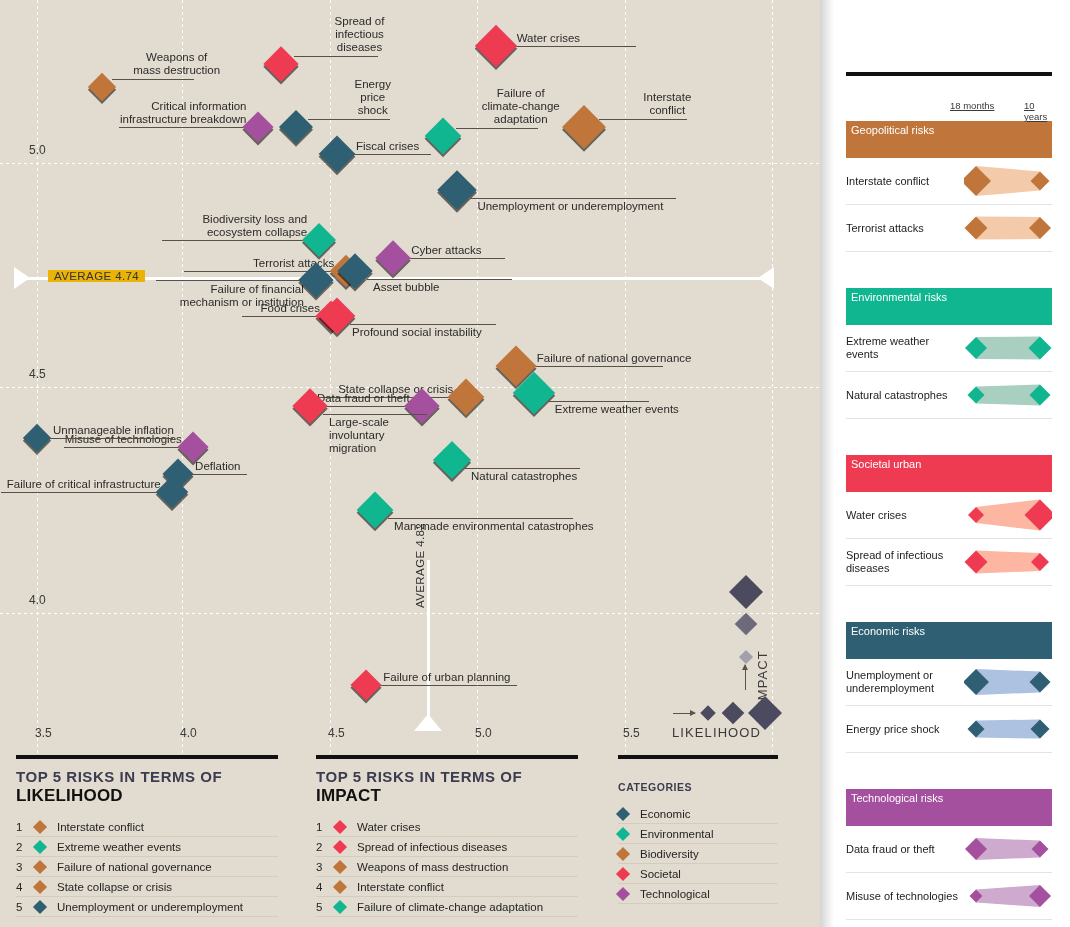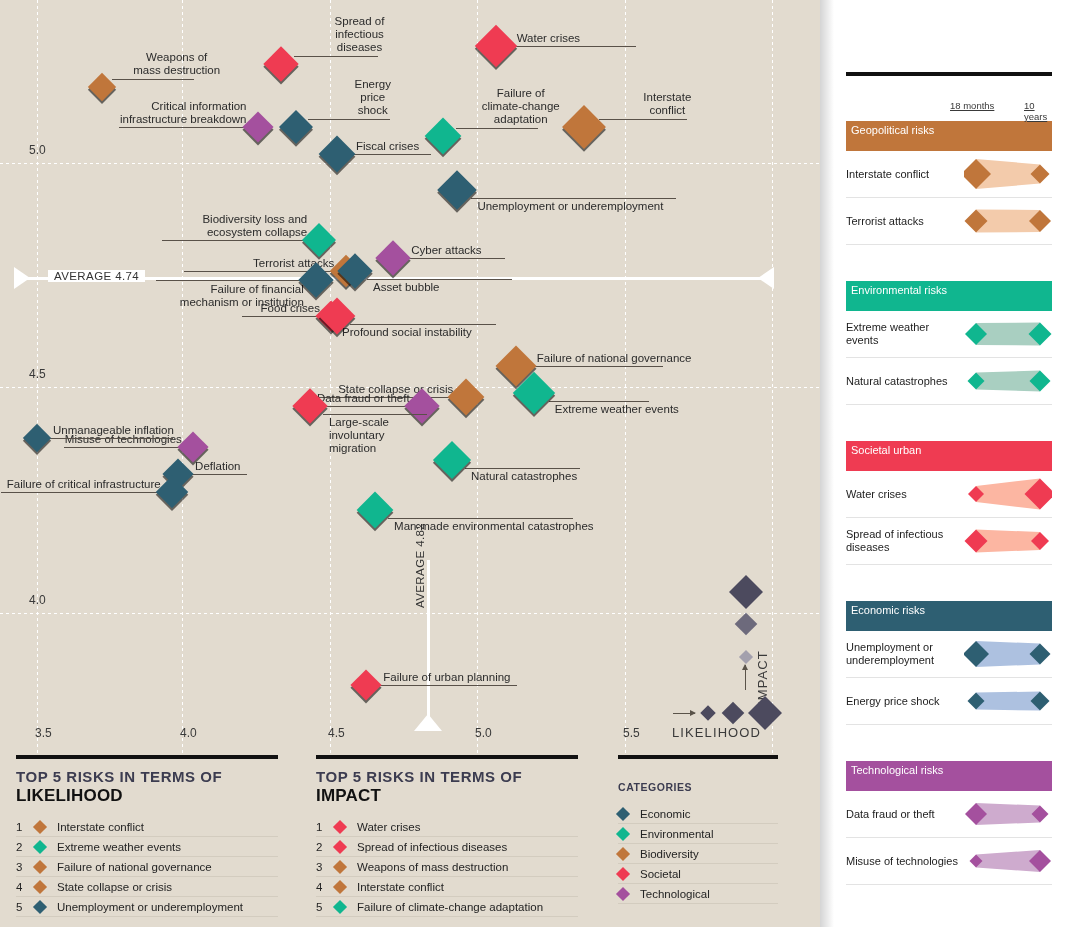--- a/index.html
+++ b/index.html
@@ -80,21 +80,21 @@
   
   #right{position:absolute;left:820px;top:0;width:250px;height:927px;background:#fff;}
   #rshadow{position:absolute;left:820px;top:0;width:14px;height:927px;
     background:linear-gradient(to right,rgba(0,0,0,.17),rgba(0,0,0,0));}
   #rinner{position:absolute;left:26px;top:0;width:206px;}
   #rinner .rule{height:4px;background:#111;margin-top:72px;}
   #rinner h1{font-size:16px;font-weight:bold;line-height:19px;letter-spacing:.1px;
     color:#111;margin:10px 0 0 0;}
   .colhead{position:relative;height:15px;margin-top:24px;font-size:9.5px;color:#3a3a3a;}
   .colhead span{position:absolute;top:0;text-decoration:underline;}
-  .catbar{height:30px;line-height:19px;color:#fff;font-size:11px;padding-left:5px;box-sizing:border-box;}
+  .catbar{height:37px;line-height:19px;color:#fff;font-size:11px;padding-left:5px;box-sizing:border-box;}
   .riskrow{position:relative;height:46px;border-bottom:1px solid #e3e3e3;}
   .riskname{position:absolute;left:0;top:50%;transform:translateY(-50%);
     font-size:11px;line-height:13px;color:#1d1d1d;width:118px;}
   .band{position:absolute;left:118px;top:0;width:88px;height:46px;}
   .gap{height:36px;}
 </style>
 </head>
 <body>
 
 <div id="root">
@@ -114,21 +114,21 @@
         <div class="axislabel" style="left:180px;top:726px;">4.0</div>
         <div class="axislabel" style="left:328px;top:726px;">4.5</div>
         <div class="axislabel" style="left:475px;top:726px;">5.0</div>
         <div class="axislabel" style="left:623px;top:726px;">5.5</div>
         <div class="axislabel" style="left:29px;top:143px;">5.0</div>
         <div class="axislabel" style="left:29px;top:367px;">4.5</div>
         <div class="axislabel" style="left:29px;top:593px;">4.0</div>
         <div class="avgline-h" style="left:18px;top:277px;width:754px;"></div>
         <div class="tri-left" style="left:14px;top:267px;"></div>
         <div class="tri-right" style="left:758px;top:267px;"></div>
-        <div class="avg-label" style="left:48px;top:270px;background:#ffffff;padding:0 6px;">AVERAGE 4.74</div>
+        <div class="avg-label" style="left:48px;top:270px;background:#eab308;padding:0 6px;">AVERAGE 4.74</div>
         <div class="avgline-v" style="left:427px;top:560px;height:170px;"></div>
         <div class="tri-up" style="left:414px;top:714px;"></div>
         <div class="avg-label-v" style="left:426px;top:600px;background:#e2dbcf;padding:0 4px;">AVERAGE 4.82</div>
         <div class="leader" style="left:111.68000000000006px;top:78.50000000000003px;width:82px;"></div>
         <div class="lbl" style="left:115.68000000000006px;width:122px;top:50.50000000000003px;text-align:center;">Weapons of
 mass destruction</div>
         <div class="dmk" style="left:101.68000000000006px;top:86.50000000000003px;width:20px;height:20px;background:#c0763b;"></div>
         <div class="leader" style="left:293.52px;top:56.000000000000114px;width:84px;"></div>
         <div class="lbl" style="left:297.52px;width:124px;top:15.000000000000114px;text-align:center;">Spread of
 infectious
@@ -175,21 +175,21 @@
         <div class="lbl" style="left:373.02000000000004px;width:185px;top:281.0000000000001px;">Asset bubble</div>
         <div class="dmk" style="left:354.52000000000004px;top:271.0000000000001px;width:25px;height:25px;background:#2e5f72;"></div>
         <div class="leader" style="left:155.80000000000007px;top:279.9999999999999px;width:148px;"></div>
         <div class="lbl r" style="left:151.80000000000007px;width:152px;top:282.9999999999999px;">Failure of financial
 mechanism or institution</div>
         <div class="dmk" style="left:316.30000000000007px;top:279.9999999999999px;width:25px;height:25px;background:#2e5f72;"></div>
         <div class="leader" style="left:242px;top:315.99999999999994px;width:78px;"></div>
         <div class="lbl r" style="left:238px;width:82px;top:301.99999999999994px;">Food crises</div>
         <div class="dmk" style="left:331px;top:315.99999999999994px;width:22px;height:22px;background:#ef3b52;"></div>
         <div class="leader" style="left:349.8799999999999px;top:323.99999999999994px;width:146px;"></div>
-        <div class="lbl" style="left:342px;width:186px;top:325.99999999999994px;">Profound social instability</div>
+        <div class="lbl" style="left:352px;width:186px;top:325.99999999999994px;">Profound social instability</div>
         <div class="dmk" style="left:336.8799999999999px;top:315.99999999999994px;width:26px;height:26px;background:#ef3b52;"></div>
         <div class="leader" style="left:530.72px;top:365.5000000000001px;width:132px;"></div>
         <div class="lbl" style="left:536.72px;width:172px;top:351.5000000000001px;">Failure of national governance</div>
         <div class="dmk" style="left:516.22px;top:365.5000000000001px;width:29px;height:29px;background:#c0763b;"></div>
         <div class="leader" style="left:313.24px;top:396.9999999999998px;width:140px;"></div>
         <div class="lbl r" style="left:309.24px;width:144px;top:382.9999999999998px;">State collapse or crisis</div>
         <div class="dmk" style="left:466.24px;top:396.9999999999998px;width:26px;height:26px;background:#c0763b;"></div>
         <div class="leader" style="left:548.8600000000001px;top:400.4999999999999px;width:100px;"></div>
         <div class="lbl" style="left:554.8600000000001px;width:140px;top:402.4999999999999px;">Extreme weather events</div>
         <div class="dmk" style="left:533.8600000000001px;top:392.4999999999999px;width:30px;height:30px;background:#10b68f;"></div>

